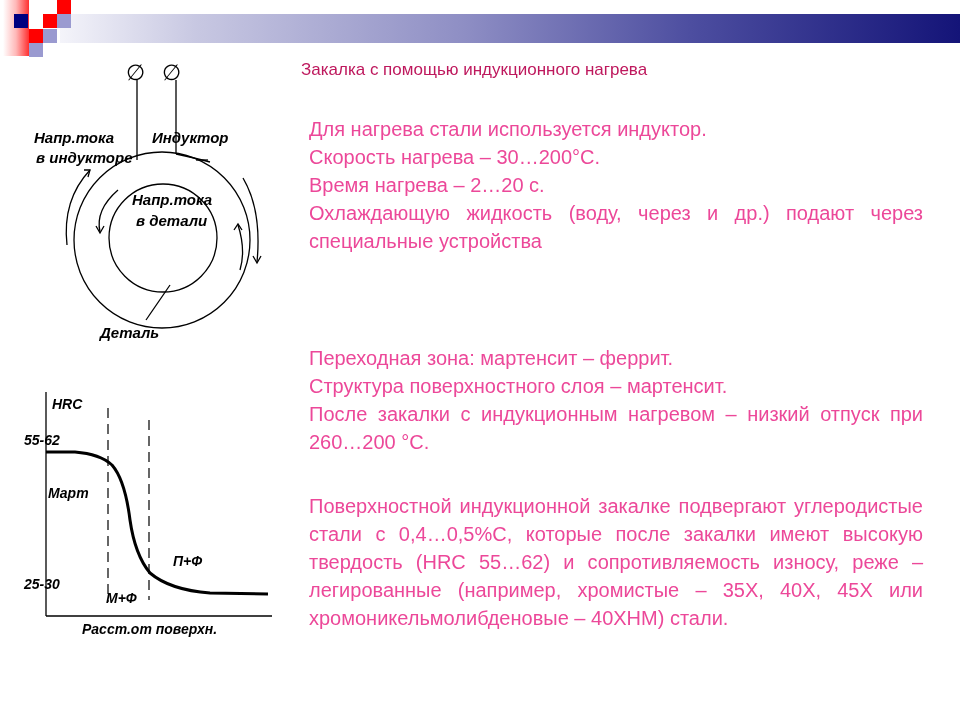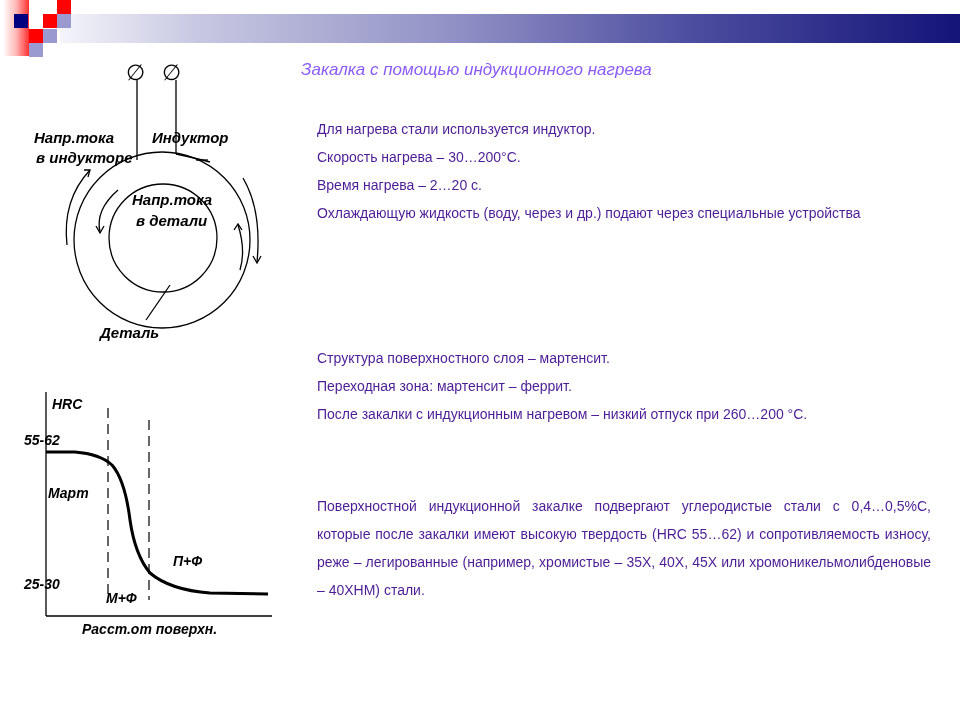--- a/index.html
+++ b/index.html
@@ -13,25 +13,25 @@
       background: linear-gradient(to right, #f4f4fa 0%, #c8c8e2 15%, #8e8ec4 45%, #4d4ea0 70%, #141478 100%);
     }
     .deco { position: absolute; }
     .deco-fade {
       position: absolute; left: 3px; top: 0; width: 26px; height: 56px;
       background: linear-gradient(to right, #ffffff 0%, #ffb8b8 50%, #ff3030 100%);
     }
     .sq { position: absolute; width: 14px; height: 14px; }
     .title {
       position: absolute; left: 301px; top: 60px;
-      font-size: 17px; font-style: italic; color: #8b5cf6;
+      font-size: 17px; color: #be185d;
     }
     .para {
-      position: absolute; left: 317px; width: 614px;
-      font-size: 14px; line-height: 28px; color: #4c1d95;
+      position: absolute; left: 309px; width: 614px;
+      font-size: 20px; line-height: 28px; color: #ec4899;
       text-align: justify;
     }
     .para p { margin: 0; text-align: justify; text-align-last: left; }
     .diagram { position: absolute; left: 0; top: 0; }
   </style>
 </head>
 <body>
 
 <div class="header-bar"></div>
 <div class="deco">
@@ -98,20 +98,20 @@
 <div class="title">Закалка с помощью индукционного нагрева</div>
 
 <div class="para" style="top:115px">
   <p>Для нагрева стали используется индуктор.</p>
   <p>Скорость нагрева – 30…200°С.</p>
   <p>Время нагрева – 2…20 с.</p>
   <p>Охлаждающую жидкость (воду, через и др.) подают через специальные устройства</p>
 </div>
 
 <div class="para" style="top:344px">
+  <p>Переходная зона: мартенсит –  феррит.</p>
   <p>Структура поверхностного слоя – мартенсит.</p>
-  <p>Переходная зона: мартенсит –  феррит.</p>
   <p>После закалки с индукционным нагревом – низкий отпуск при 260…200 °С.</p>
 </div>
 
 <div class="para" style="top:492px">
   <p>Поверхностной индукционной закалке подвергают углеродистые стали с 0,4…0,5%С, которые после закалки имеют высокую твердость (HRC 55…62) и сопротивляемость износу, реже – легированные (например, хромистые – 35Х, 40Х, 45Х или хромоникельмолибденовые – 40ХНМ) стали.</p>
 </div>
 
 </body></html>

